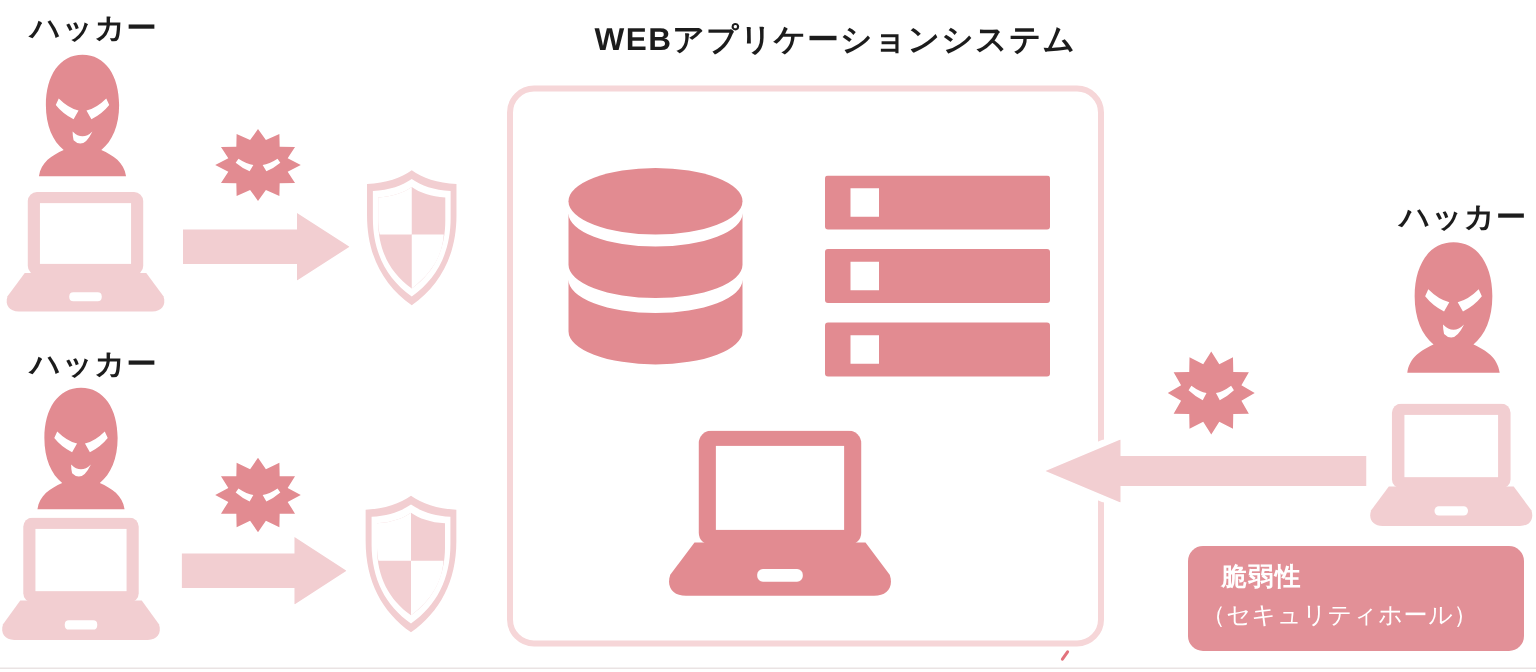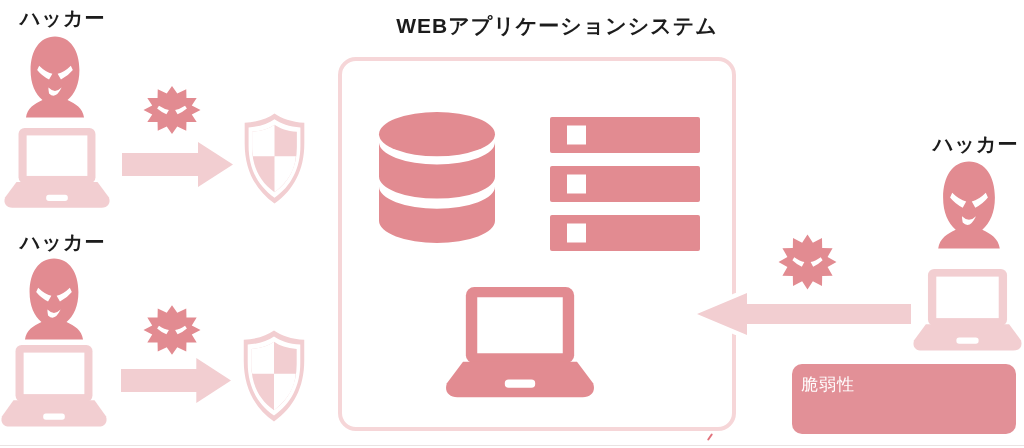--- a/index.html
+++ b/index.html
@@ -12,21 +12,21 @@
   .icon{display:block;}
   .hacker-label{font-size:20px;font-weight:700;color:var(--ink);letter-spacing:1px;white-space:nowrap;}
   .title{font-size:21px;font-weight:700;color:var(--ink);letter-spacing:1px;text-align:center;}
   .panel{
     box-sizing:border-box;border:4px solid var(--panelBorder);border-radius:18px;background:#fff;z-index:1;
   }
   .badge{
     box-sizing:border-box;background:var(--badge);color:#fff;border-radius:10px;
     padding:7px 8px 0 9px;z-index:2;
   }
-  .badge .l1{font-size:17px;line-height:27px;font-weight:400;letter-spacing:1px;}
+  .badge .l1{font-size:17px;line-height:27px;font-weight:700;letter-spacing:1px;margin-left:13px;}
   .badge .l2{font-size:16px;line-height:26px;font-weight:500;letter-spacing:0.5px;white-space:nowrap;}
   .strong{color:var(--strong);}
   .soft{color:var(--soft);}
   .z2{z-index:2;} .z3{z-index:3;}
   .divider{background:#eae3e3;}
   .tick{background:#dd5b66;border-radius:2px;transform:rotate(-55deg);opacity:.85;}
   .defs{position:absolute;width:0;height:0;}
 </style>
 </head>
 <body>
@@ -137,18 +137,19 @@
     </svg>
   <svg class="abs icon strong z3" style="left:776px;top:232px;" width="63" height="60">
       <use href="#i-virus"></use>
     </svg>
   <svg class="abs icon soft z3" style="left:697px;top:293px;" width="214" height="42">
       <use href="#i-arrow-l"></use>
     </svg>
 
   <div class="abs badge" style="left:792px;top:364px;width:224px;height:70px;">
     <div class="l1">脆弱性</div>
+    <div class="l2">（セキュリティホール）</div>
   </div>
 
   <div class="abs divider" style="left:0;top:445px;width:1024px;height:1px;"></div>
   <div class="abs tick" style="left:706px;top:436px;width:8px;height:2px;"></div>
 
 </div>
 
 </body></html>

